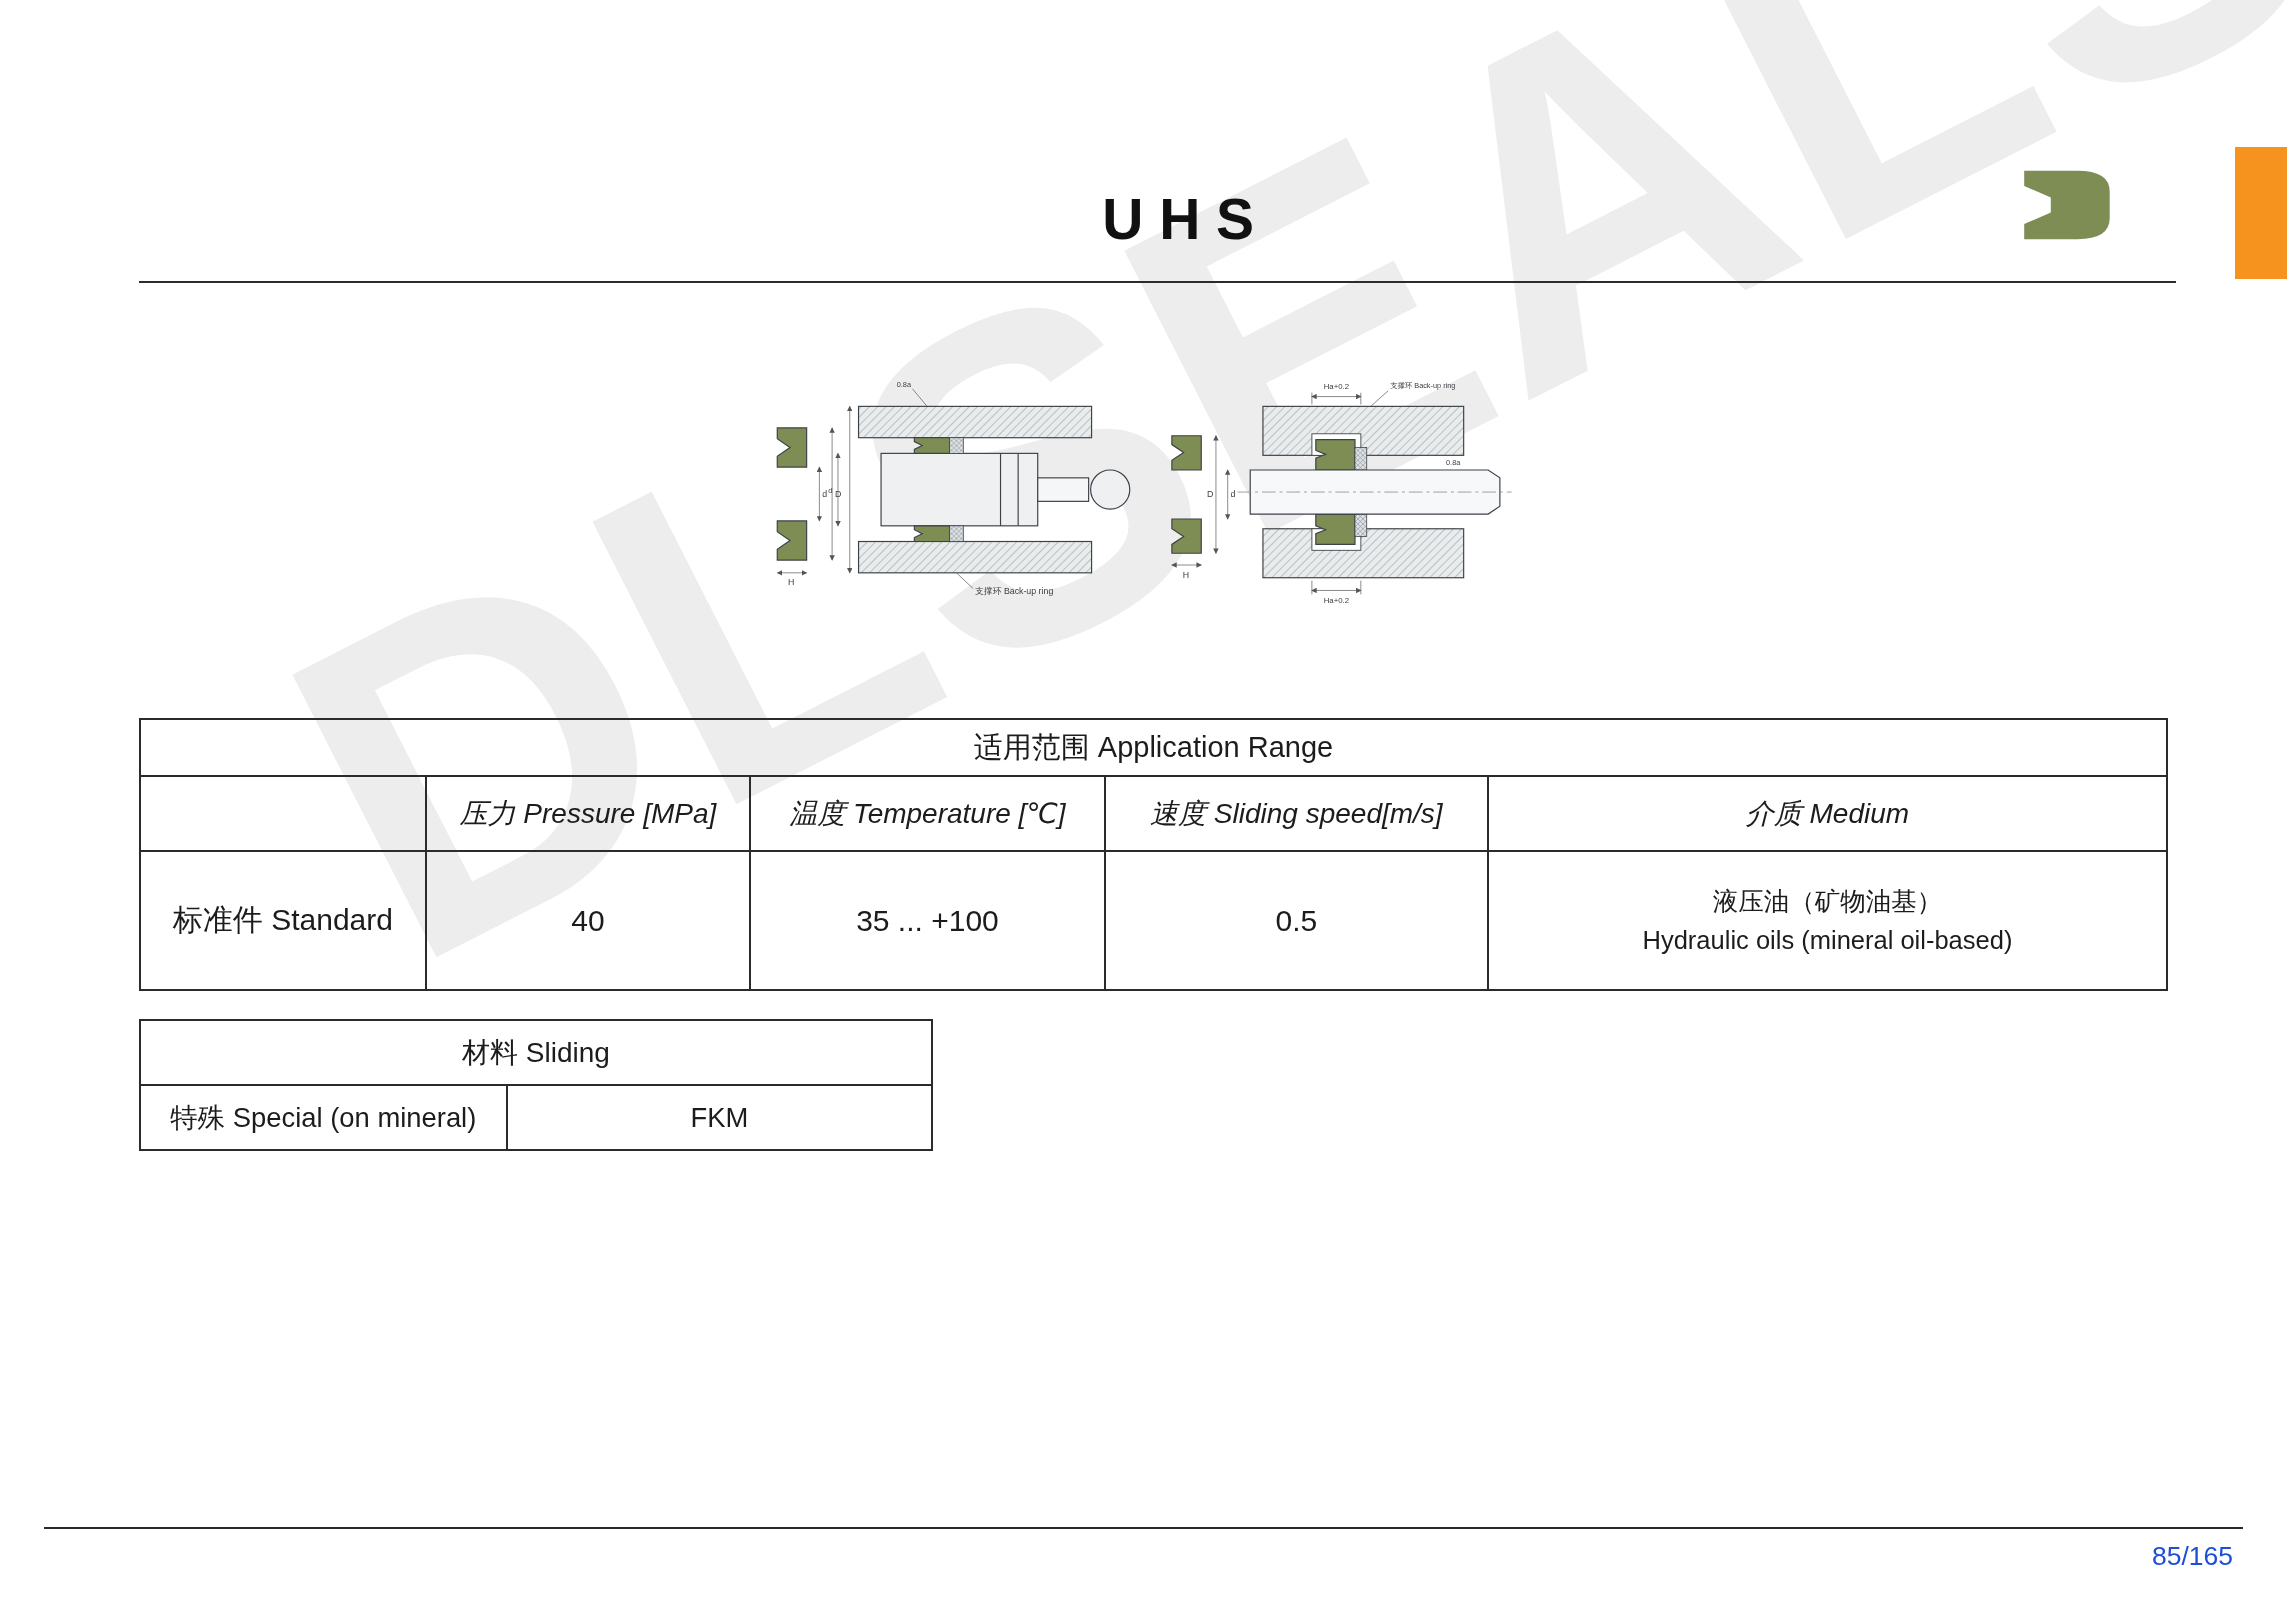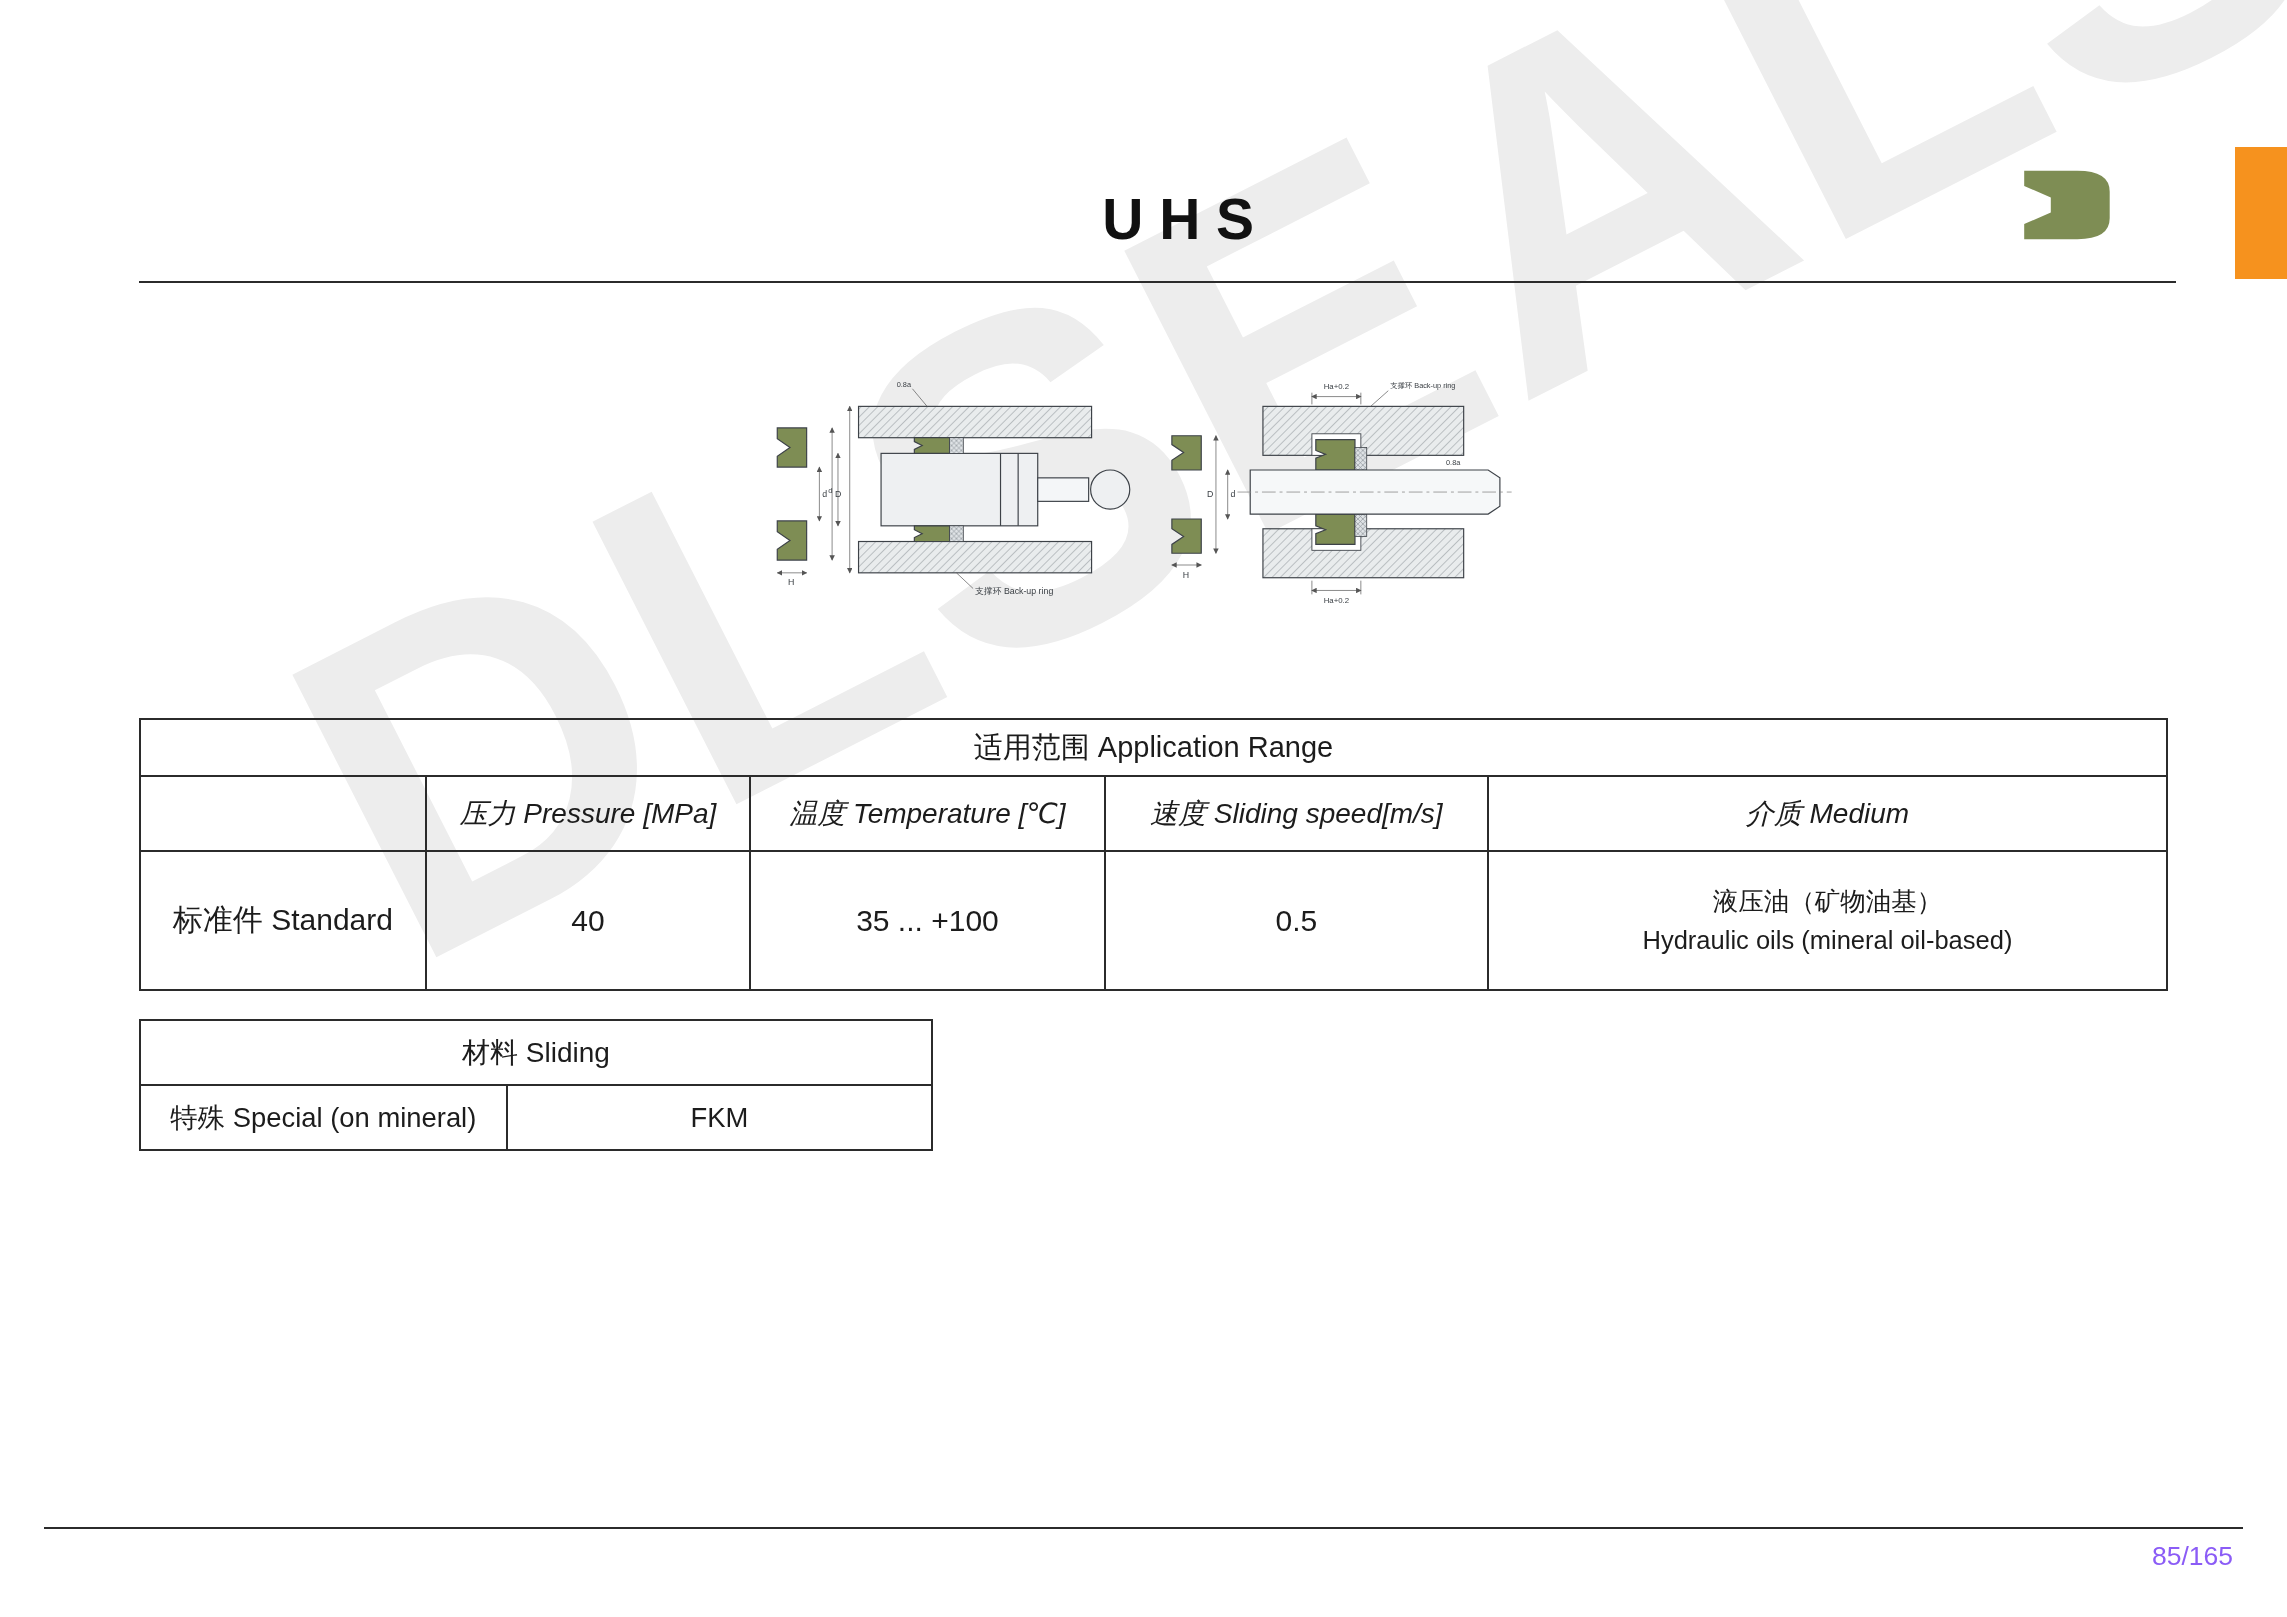--- a/index.html
+++ b/index.html
@@ -30,21 +30,21 @@
   .app-table .title-row th { height:55px; font-size:29px;margin-top:40px; }
   .app-table .cols-row th { height:73px; font-size:28px;font-style:italic; }
   .app-table .data-row td { height:137px; font-size:30px; }
   .medium-line { font-size:25.5px; line-height:1.5; }
 
   .mat-table { position:absolute; top:1019px; left:139px; width:794px; z-index:1; }
   .mat-table .title-row th { height:63px; font-size:28px; }
   .mat-table td { height:63px; font-size:27.4px; }
 
   .footer-rule { position:absolute; top:1527px; left:44px; width:2199px; height:2px; background:#2b2b2b; }
-  .page-number { position:absolute; top:1541px; right:55px; font-size:26.5px; color:#8b5cf6; }
+  .page-number { position:absolute; top:1541px; right:55px; font-size:26.5px; color:#1d4ed8; }
 </style>
 </head>
 <body>
 
 <div class="page">
 
   <div class="watermark">DLSEALS</div>
 
   <div class="page-title">UHS</div>
   <div class="title-rule"></div>

